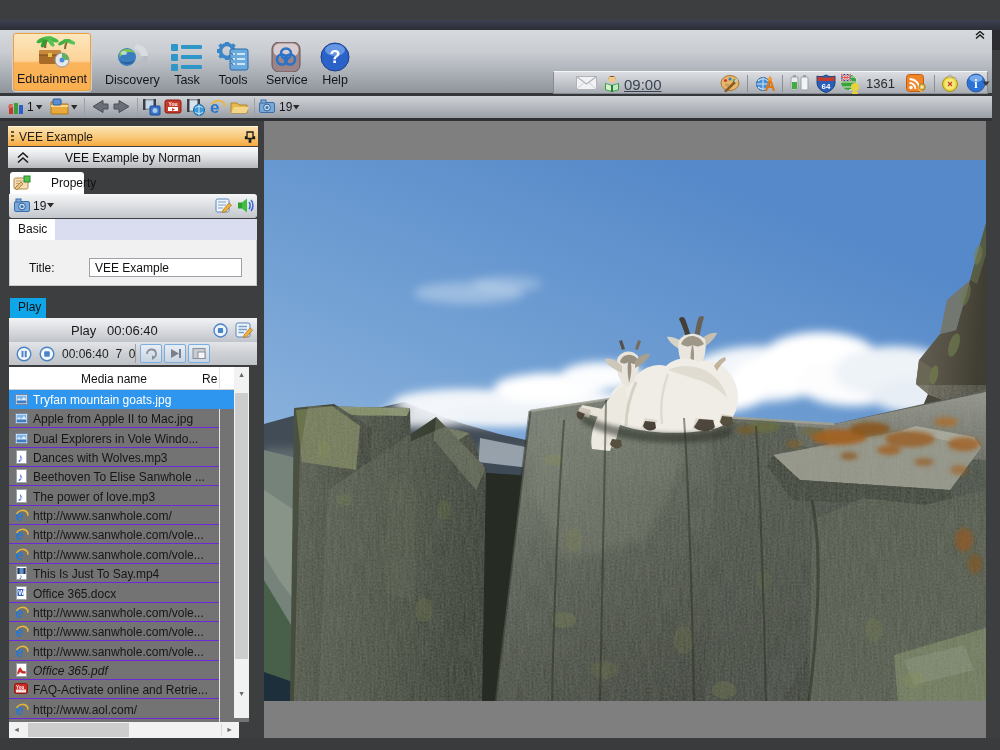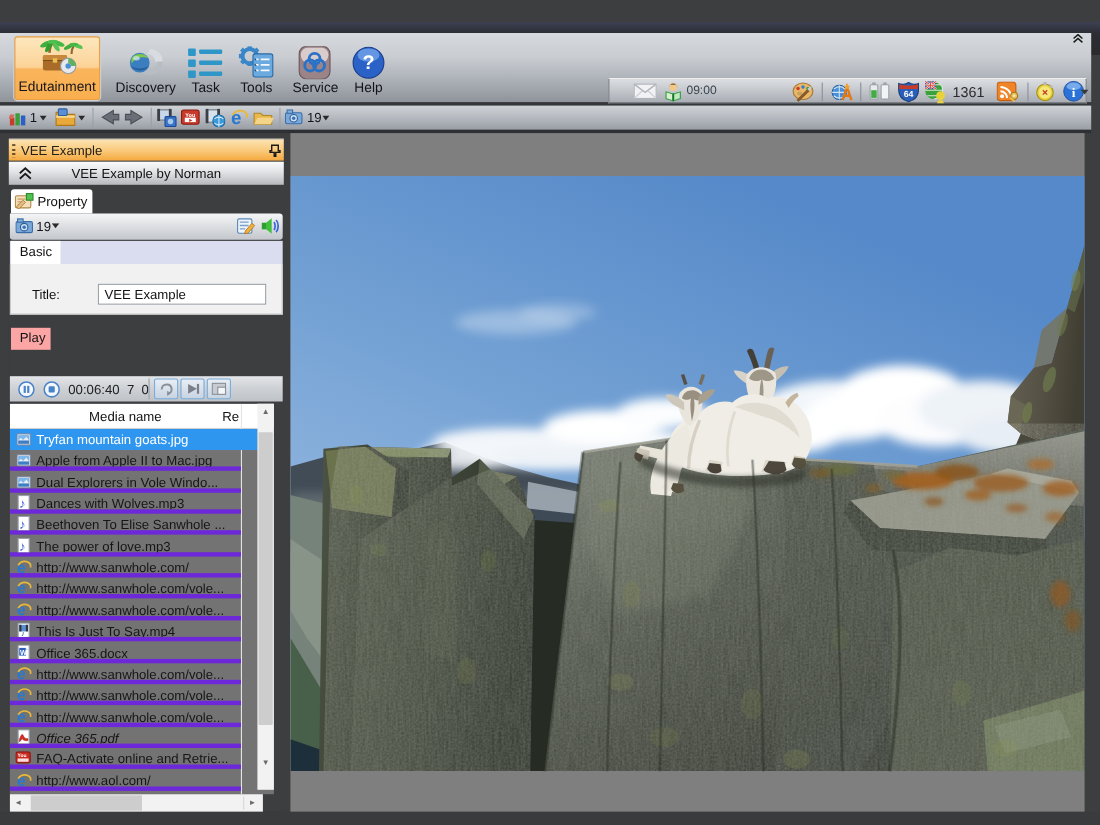--- a/index.html
+++ b/index.html
@@ -42,32 +42,32 @@
 #ptoolbar { position:absolute; left:1px; top:73px; width:248px; height:24px;
   background:linear-gradient(#f5f6f7 0%, #dcdee1 50%, #c3c7cd 100%); border-radius:0 3px 3px 3px; }
 #basicstrip { position:absolute; left:1px; top:98px; width:248px; height:21px; background:#dadcf0; }
 #basictab { position:absolute; left:2px; top:98px; width:45px; height:21px; background:#fff;
   font-size:12px; color:#111; padding:3px 0 0 8px; }
 #propbody { position:absolute; left:1px; top:119px; width:248px; height:46px; background:#f1f1f1;
   border:1px solid #c9c9c9; border-top:none; }
 #title-lbl { position:absolute; left:19px; top:21px; font-size:12px; color:#111; }
 #title-input { position:absolute; left:79px; top:18px; width:153px; height:19px; background:#fff;
   border:1px solid #9da2a8; font-size:12px; color:#111; padding:2px 0 0 5px; }
-#playtab { position:absolute; left:2px; top:177px; width:36px; height:20px; background:#fca5a5;
+#playtab { position:absolute; left:2px; top:177px; width:36px; height:20px; background:#0ea5e9;
   font-size:12px; color:#111; padding:2px 0 0 8px; }
 #playbar { position:absolute; left:1px; top:197px; width:248px; height:24px;
   background:linear-gradient(#f2f3f5 0%, #d9dbdf 50%, #c0c4ca 100%); }
 #playctl { position:absolute; left:1px; top:221px; width:248px; height:23px;
   background:linear-gradient(#e3e5e8 0%, #cdd0d4 50%, #bfc3c8 100%); }
 #medialist { position:absolute; left:1px; top:246px; width:240px; height:355px; background:#737373; overflow:hidden; }
 #mlhead { position:absolute; left:0; top:0; width:244px; height:23px; background:#fff; border-bottom:1px solid #d0d0d0; }
 #vscroll { position:absolute; left:226px; top:246px; width:15px; height:351px; background:#f2f2f2; }
 #hscroll { position:absolute; left:1px; top:601px; width:230px; height:16px; background:#f2f2f2; }
 .row { position:absolute; left:0; width:211px; height:19px; font-size:12px; color:#161616;
-  border-bottom:4px solid #6d28d9; white-space:nowrap; overflow:hidden; }
+  border-bottom:1px solid #6d28d9; white-space:nowrap; overflow:hidden; }
 .row .tx { position:absolute; left:24px; top:3px; }
 .row.sel { background:#2f96ef; color:#fff; border-bottom:1px solid #2f96ef; }
 #mlhead .t1 { position:absolute; left:0; width:210px; text-align:center; top:5px; font-size:12px; color:#111; }
 #mlhead .t2 { position:absolute; left:193px; top:5px; font-size:12px; color:#111; }
 .colsep { position:absolute; left:210px; top:0; width:1px; height:355px; background:#e4e4e4; }
 .sb-arrow { position:absolute; font-size:8px; color:#6a6a6a; text-align:center; width:15px; transform:scale(0.9); }
 .icsvg { position:absolute; }
 .sep2 { position:absolute; top:3px; width:1px; height:17px; background:#8b8f96; }
 .sep3 { position:absolute; top:2px; width:1px; height:19px; background:#9aa0a8; }
 .tinytext { position:absolute; font-size:12px; color:#15151d; }
@@ -183,21 +183,21 @@
       <path d="M0.5,14.5 L8,7.5 M20.5,14.5 L13,7.5" stroke="#c8ccd2" stroke-width="1"></path>
     </svg>
   <svg style="position:absolute;left:49px;top:2px;" width="18" height="19">
       <circle cx="9" cy="5" r="3.6" fill="#f0c888"></circle>
       <path d="M5,6 A4,4 0 0 1 13,6 L12,3 L6,3 Z" fill="#6a5038"></path>
       <path d="M2,9 L9,11 L16,9 L16,16 L9,18 L2,16 Z" fill="#2f9e3f"></path>
       <path d="M9,11 L9,18" stroke="#1a6e28" stroke-width="1.2"></path>
       <path d="M3,10 L8,11.6 L8,16.8 L3,15.4 Z" fill="#d8f0d0"></path>
       <path d="M15,10 L10,11.6 L10,16.8 L15,15.4 Z" fill="#c2e8c2"></path>
     </svg>
-  <span style="position:absolute;left:70px;top:4px;font-size:11px;color:#3a4450;">09:00</span>
+  <span style="position:absolute;left:70px;top:4px;font-size:15px;color:#3a4450;text-decoration:underline;">09:00</span>
   <svg style="position:absolute;left:166px;top:2px;" width="20" height="19">
       <ellipse cx="10" cy="9" rx="9" ry="7.5" fill="#e8b86a" stroke="#a87838"></ellipse>
       <circle cx="5.5" cy="6.5" r="1.6" fill="#d23a2a"></circle>
       <circle cx="10" cy="5" r="1.6" fill="#3a7ad2"></circle>
       <circle cx="14.5" cy="6.5" r="1.6" fill="#3aa23a"></circle>
       <circle cx="13" cy="10" r="1.6" fill="#e8e23a"></circle>
       <ellipse cx="7" cy="11" rx="2.4" ry="1.8" fill="#c8a060"></ellipse>
       <path d="M4,17 L14,7 L16,9 L6,18.5 Z" fill="#8a5a28"></path>
       <path d="M14,7 L16,9 L18,5.5 L16.5,4.5 Z" fill="#c8ccd2"></path>
     </svg>
@@ -340,21 +340,21 @@
           <path d="M3,2 L9,2 L9,7 L10.5,7 L10.5,8.5 L6.7,8.5 L6.7,12 L5.3,12 L5.3,8.5 L1.5,8.5 L1.5,7 L3,7 Z" fill="none" stroke="#1a1a1a" stroke-width="1.3"></path>
         </svg>
       </div>
     <div class="sideblk" id="hdr-gray">
         <div class="t">VEE Example by Norman</div>
   <svg style="position:absolute;left:8px;top:4px;" width="14" height="14">
           <path d="M2,6.5 L7,2 L12,6.5 M2,11.5 L7,7 L12,11.5" fill="none" stroke="#1a1a1a" stroke-width="1.6"></path>
         </svg>
       </div>
     <div id="proptab">
-        <span style="position:absolute;left:24px;top:4px;text-align:right;">Property</span>
+        <span style="position:absolute;left:41px;top:4px;text-align:right;">Property</span>
   <svg style="position:absolute;left:3px;top:3px;" width="19" height="17">
           <rect x="1" y="3" width="14" height="11" rx="1.5" fill="#f5ddba" stroke="#b08848"></rect>
           <path d="M3,6 L10,6 M3,8.5 L9,8.5 M3,11 L7,11" stroke="#c8a060" stroke-width="1"></path>
           <rect x="11" y="1" width="6" height="6" fill="#4fc24f" stroke="#2a8a2a"></rect>
           <path d="M2,13 L8,7 L10,9 L4,15 Z" fill="#e8c080" stroke="#a07838" stroke-width="0.8"></path>
         </svg>
       </div>
     <div id="ptoolbar">
   <svg style="position:absolute;left:5px;top:4px;" width="17" height="15">
           <rect x="0.5" y="3.5" width="15" height="10" rx="1.5" fill="#7aa8d8" stroke="#3a6ea8"></rect>
@@ -377,20 +377,32 @@
           <path d="M12,5 C13.5,6.5 13.5,10.5 12,12 M14,3 C16.5,5.5 16.5,11.5 14,14" fill="none" stroke="#3a6ad8" stroke-width="1.6"></path>
         </svg>
 </div>
     <div id="basicstrip"></div>
     <div id="basictab">Basic</div>
     <div id="propbody">
       <div id="title-lbl">Title:</div>
       <div id="title-input">VEE Example</div>
     </div>
     <div id="playtab">Play</div>
+    <div id="playbar">
+  <span style="position:absolute;left:62px;top:5px;font-size:13px;color:#1a1a1a;">Play&nbsp;&nbsp;&nbsp;00:06:40</span>
+  <svg style="position:absolute;left:204px;top:5px;" width="16" height="16">
+          <circle cx="7.5" cy="7.5" r="6.5" fill="#eef4fb" stroke="#4a84c8" stroke-width="1.4"></circle>
+          <rect x="4.9" y="4.9" width="5.2" height="5.2" rx="1" fill="#4a84c8"></rect>
+        </svg>
+  <svg style="position:absolute;left:226px;top:3px;" width="19" height="19">
+          <rect x="1" y="2" width="14" height="14" rx="2" fill="#eef4fa" stroke="#5a88b8"></rect>
+          <path d="M3.5,5.5 L12,5.5 M3.5,8.5 L12,8.5 M3.5,11.5 L9,11.5" stroke="#7aa0c8" stroke-width="1.3"></path>
+          <path d="M9,14 L15,7 L17.5,9 L11.5,16 L8.5,16.5 Z" fill="#f0b040" stroke="#b07820" stroke-width="0.8"></path>
+        </svg>
+</div>
     <div id="playctl">
   <svg style="position:absolute;left:7px;top:4px;" width="16" height="16">
           <circle cx="8" cy="8" r="6.8" fill="#f4f8fc" stroke="#4a84c8" stroke-width="1.4"></circle>
           <rect x="5.5" y="4.8" width="2" height="6.4" fill="#4a84c8"></rect>
           <rect x="8.7" y="4.8" width="2" height="6.4" fill="#4a84c8"></rect>
         </svg>
   <svg style="position:absolute;left:30px;top:4px;" width="16" height="16">
           <circle cx="8" cy="8" r="6.8" fill="#f4f8fc" stroke="#4a84c8" stroke-width="1.4"></circle>
           <rect x="5.2" y="5.2" width="5.6" height="5.6" rx="1" fill="#4a84c8"></rect>
         </svg>

